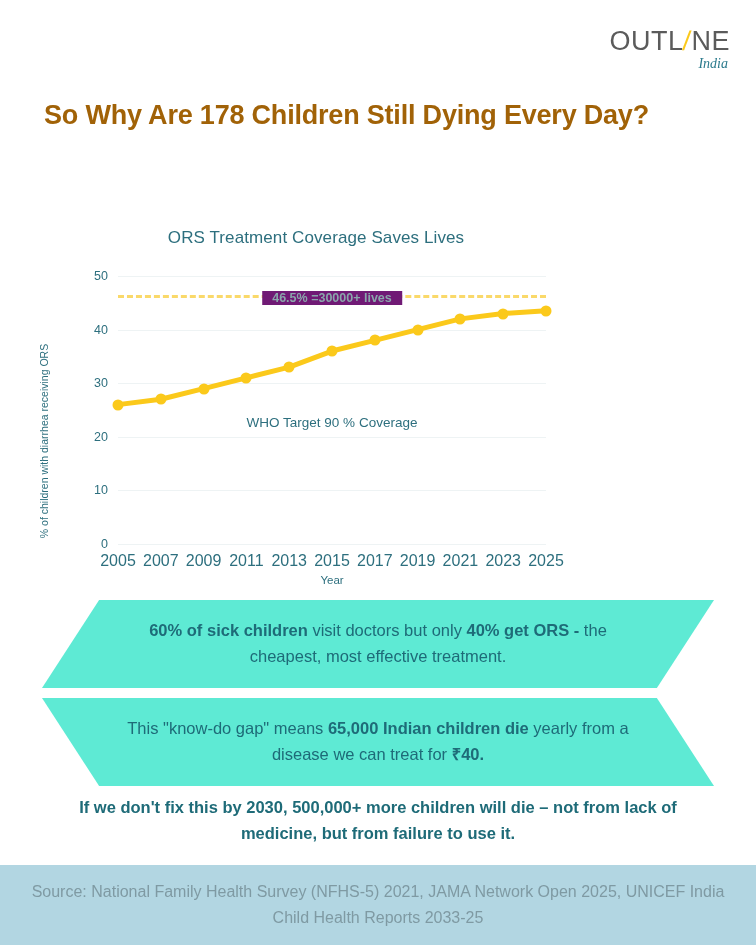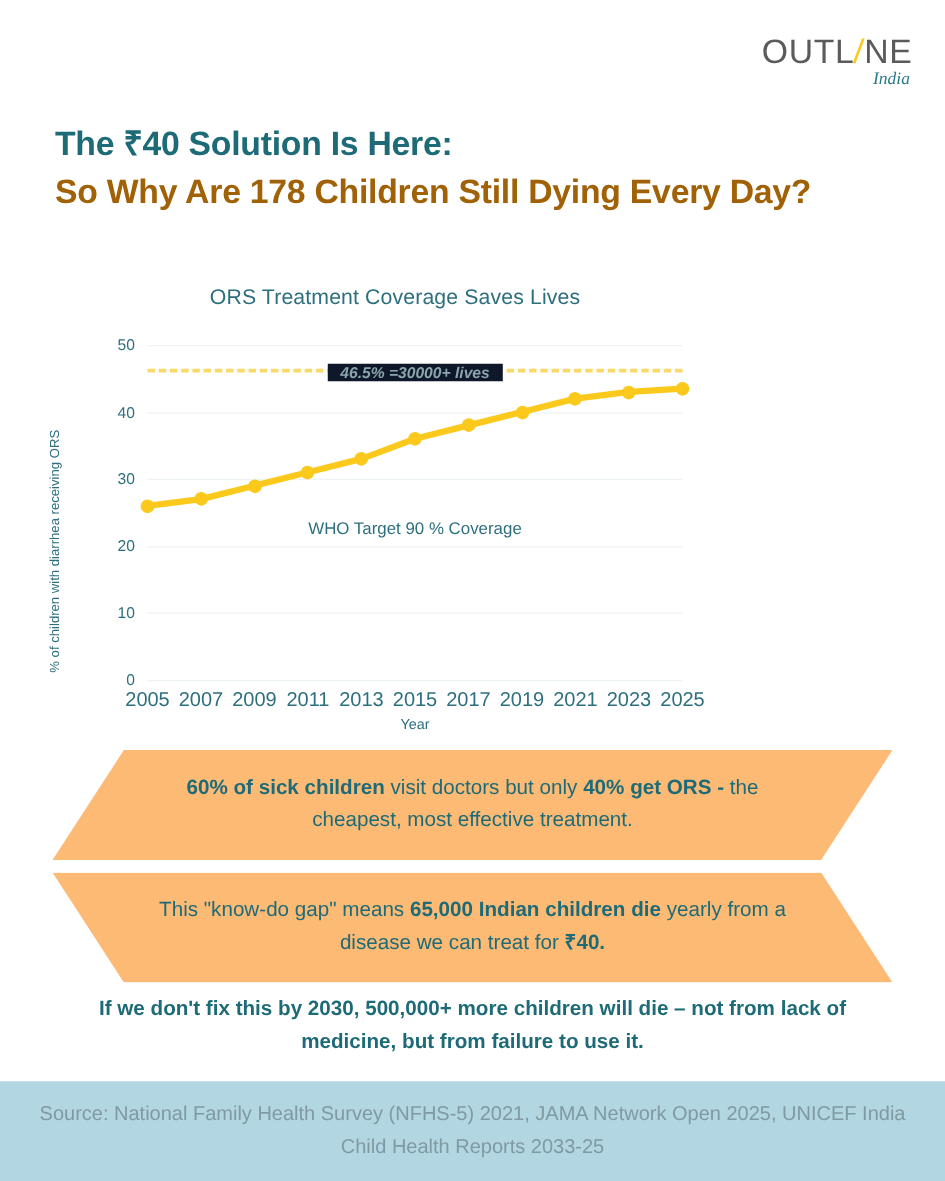--- a/index.html
+++ b/index.html
@@ -138,27 +138,26 @@
   .target-line {
     position: absolute;
     left: 0;
     right: 0;
     border-top: 3px dashed #fad96a;
   }
   .target-label {
     position: absolute;
     left: 50%;
     transform: translate(-50%, -50%);
-    background: #0f172a;
+    background: #701a75;
     padding: 0 10px;
     font-size: 12.5px;
     font-weight: bold;
     color: #8aa6ac;
     white-space: nowrap;
-    font-style: italic;
   }
   .who-note {
     position: absolute;
     left: 50%;
     transform: translateX(-50%);
     font-size: 13.5px;
     color: #2d6f7e;
     white-space: nowrap;
   }
   .dot {
@@ -166,21 +165,21 @@
     width: 11px;
     height: 11px;
     border-radius: 50%;
     background: #fbc91b;
     transform: translate(-50%, -50%);
   }
 
   
   .banner {
     position: absolute;
-    background: #fdba74;
+    background: #5eead4;
     color: #1e6b78;
     display: flex;
     align-items: center;
     justify-content: center;
     text-align: center;
     box-sizing: border-box;
   }
   .banner-text {
     font-size: 16.5px;
     line-height: 1.55;
@@ -240,21 +239,20 @@
 
 <div class="logo-wrap">
   <div class="logo-main">
     <span>OUTL</span><span class="logo-slash">/</span><span>NE</span>
   </div>
   <div class="logo-sub">India</div>
 </div>
 
 <div class="headline">
   <h1>
-    <span class="hl-line1">The ₹40 Solution Is Here:</span>
     <span class="hl-line2">So Why Are 178 Children Still Dying Every Day?</span>
   </h1>
 </div>
 
 <div class="chart-block">
   <div class="chart-title">ORS Treatment Coverage Saves Lives</div>
   <div class="plot-outer">
     <div class="y-axis-title-inner">% of children with diarrhea receiving ORS</div>
     <div class="plot-area" id="plot-area">
         <div class="gridline" style="top: 100%;"></div>

